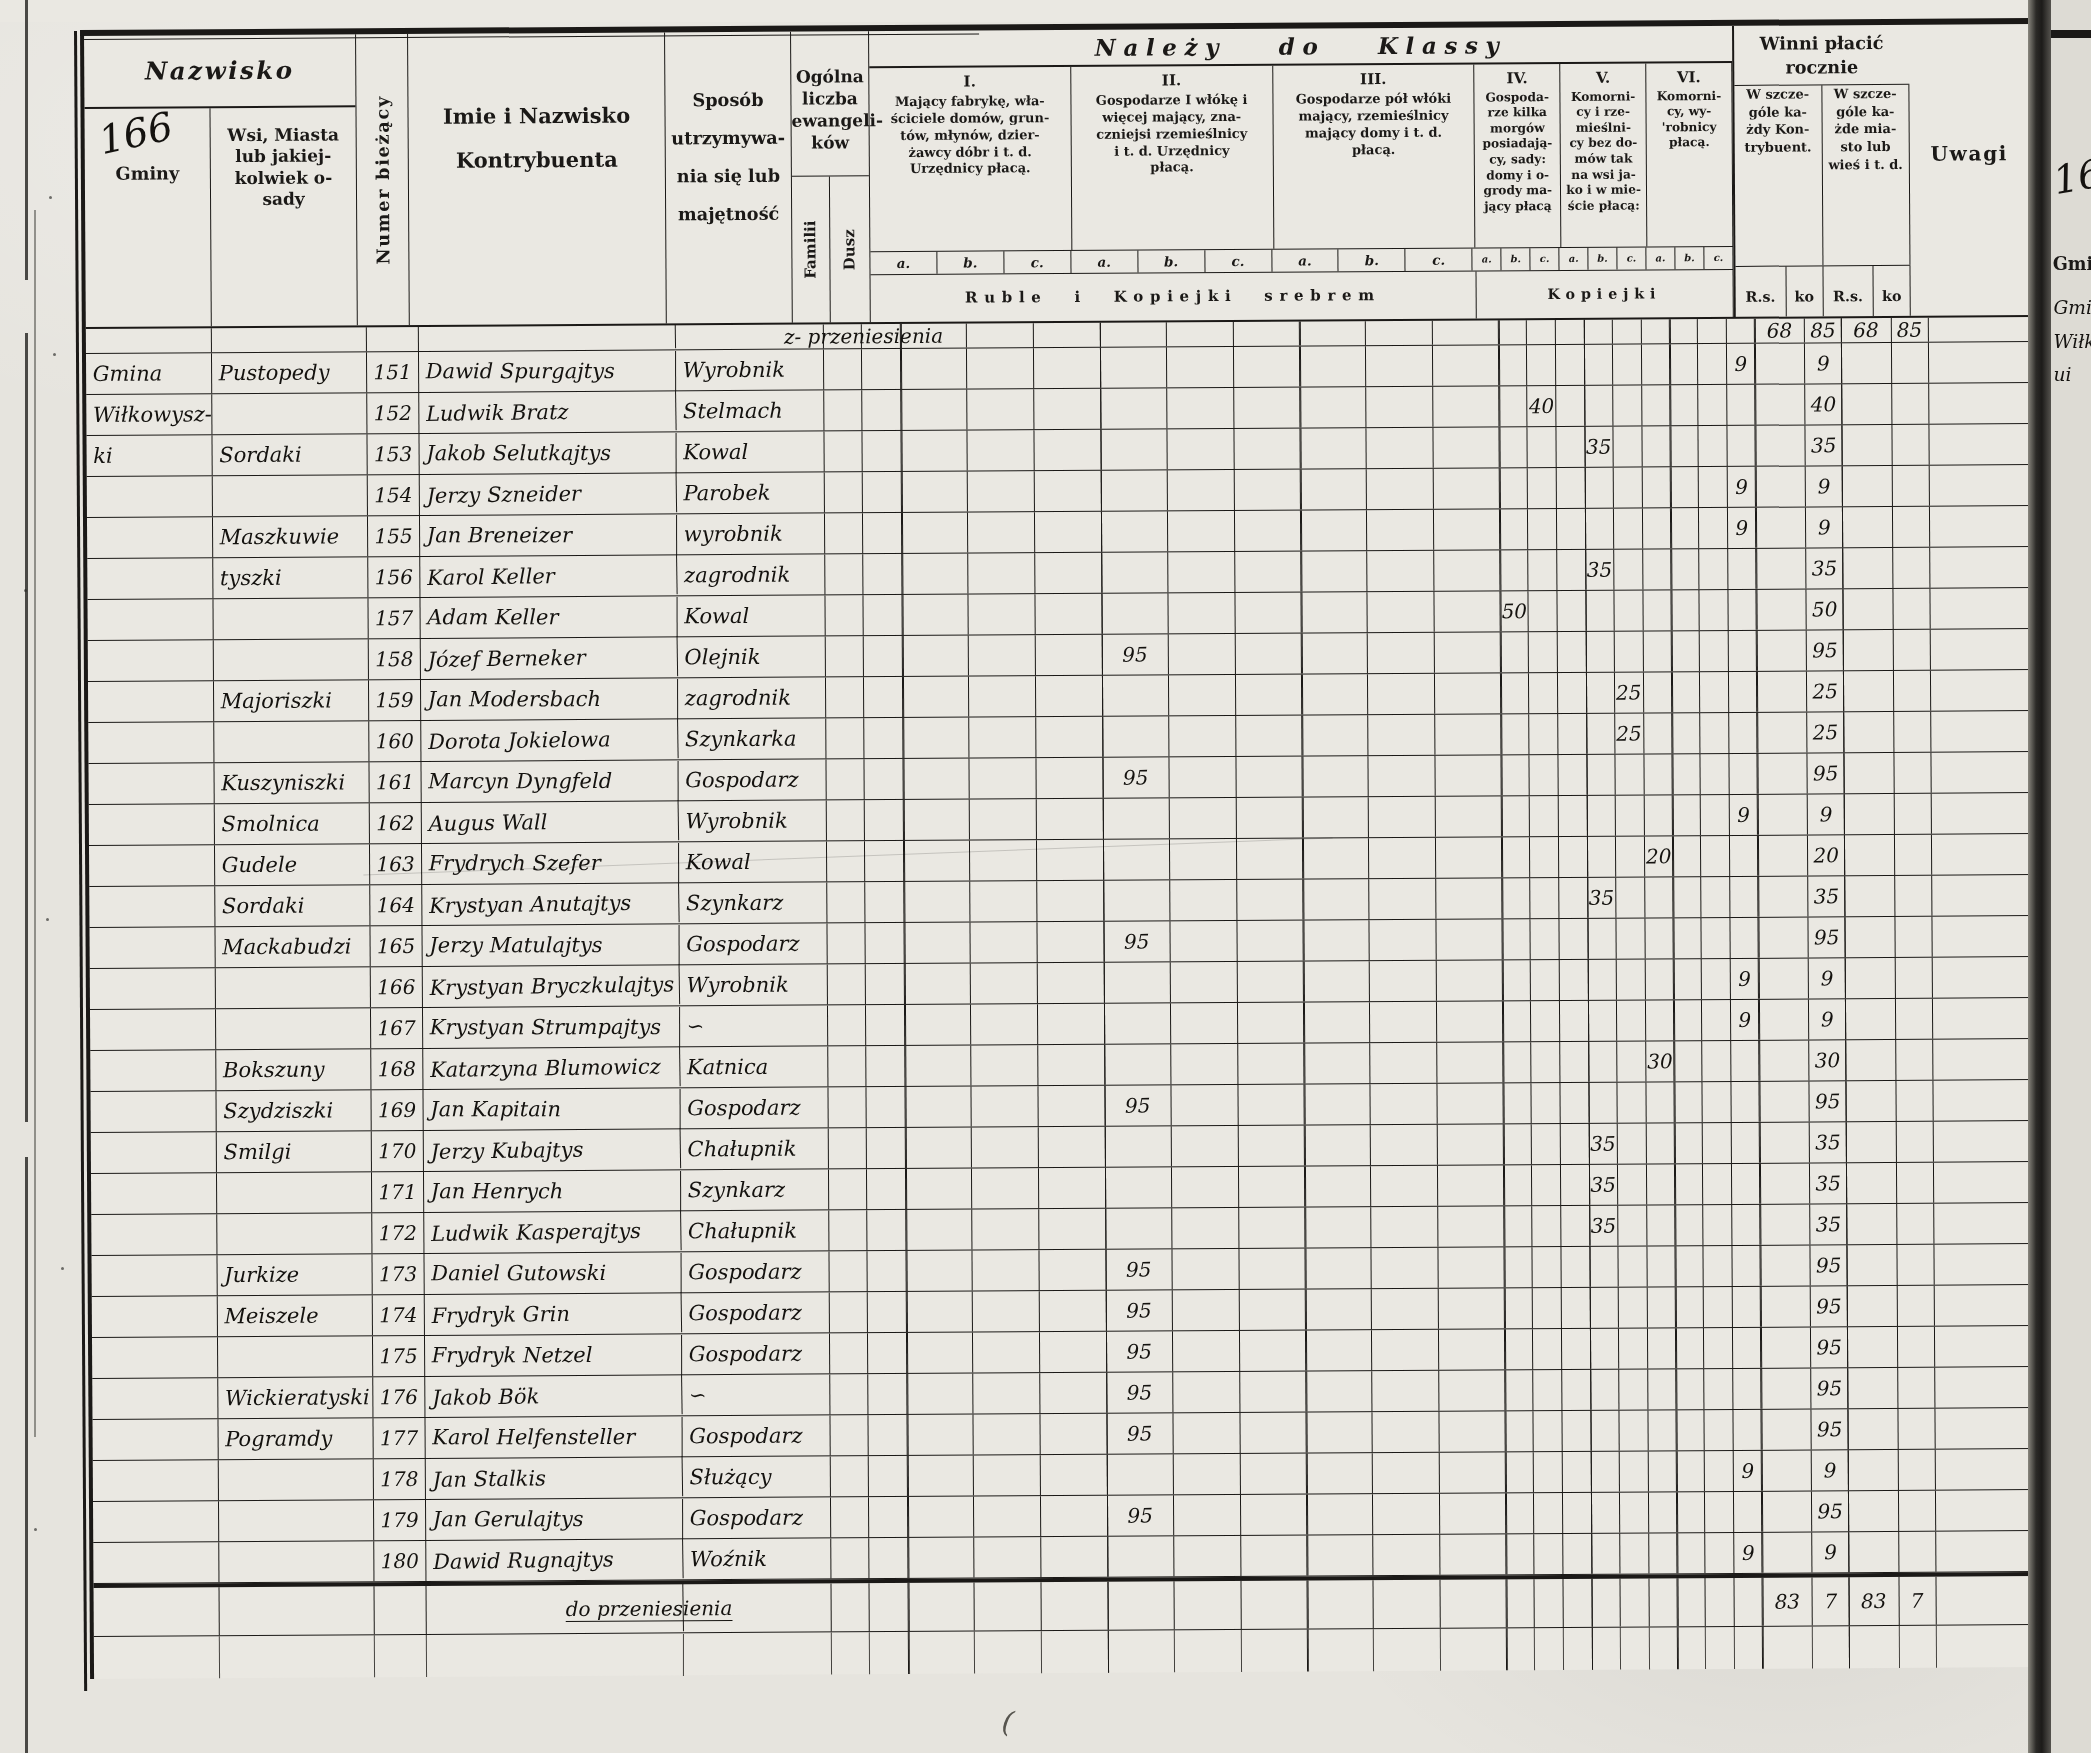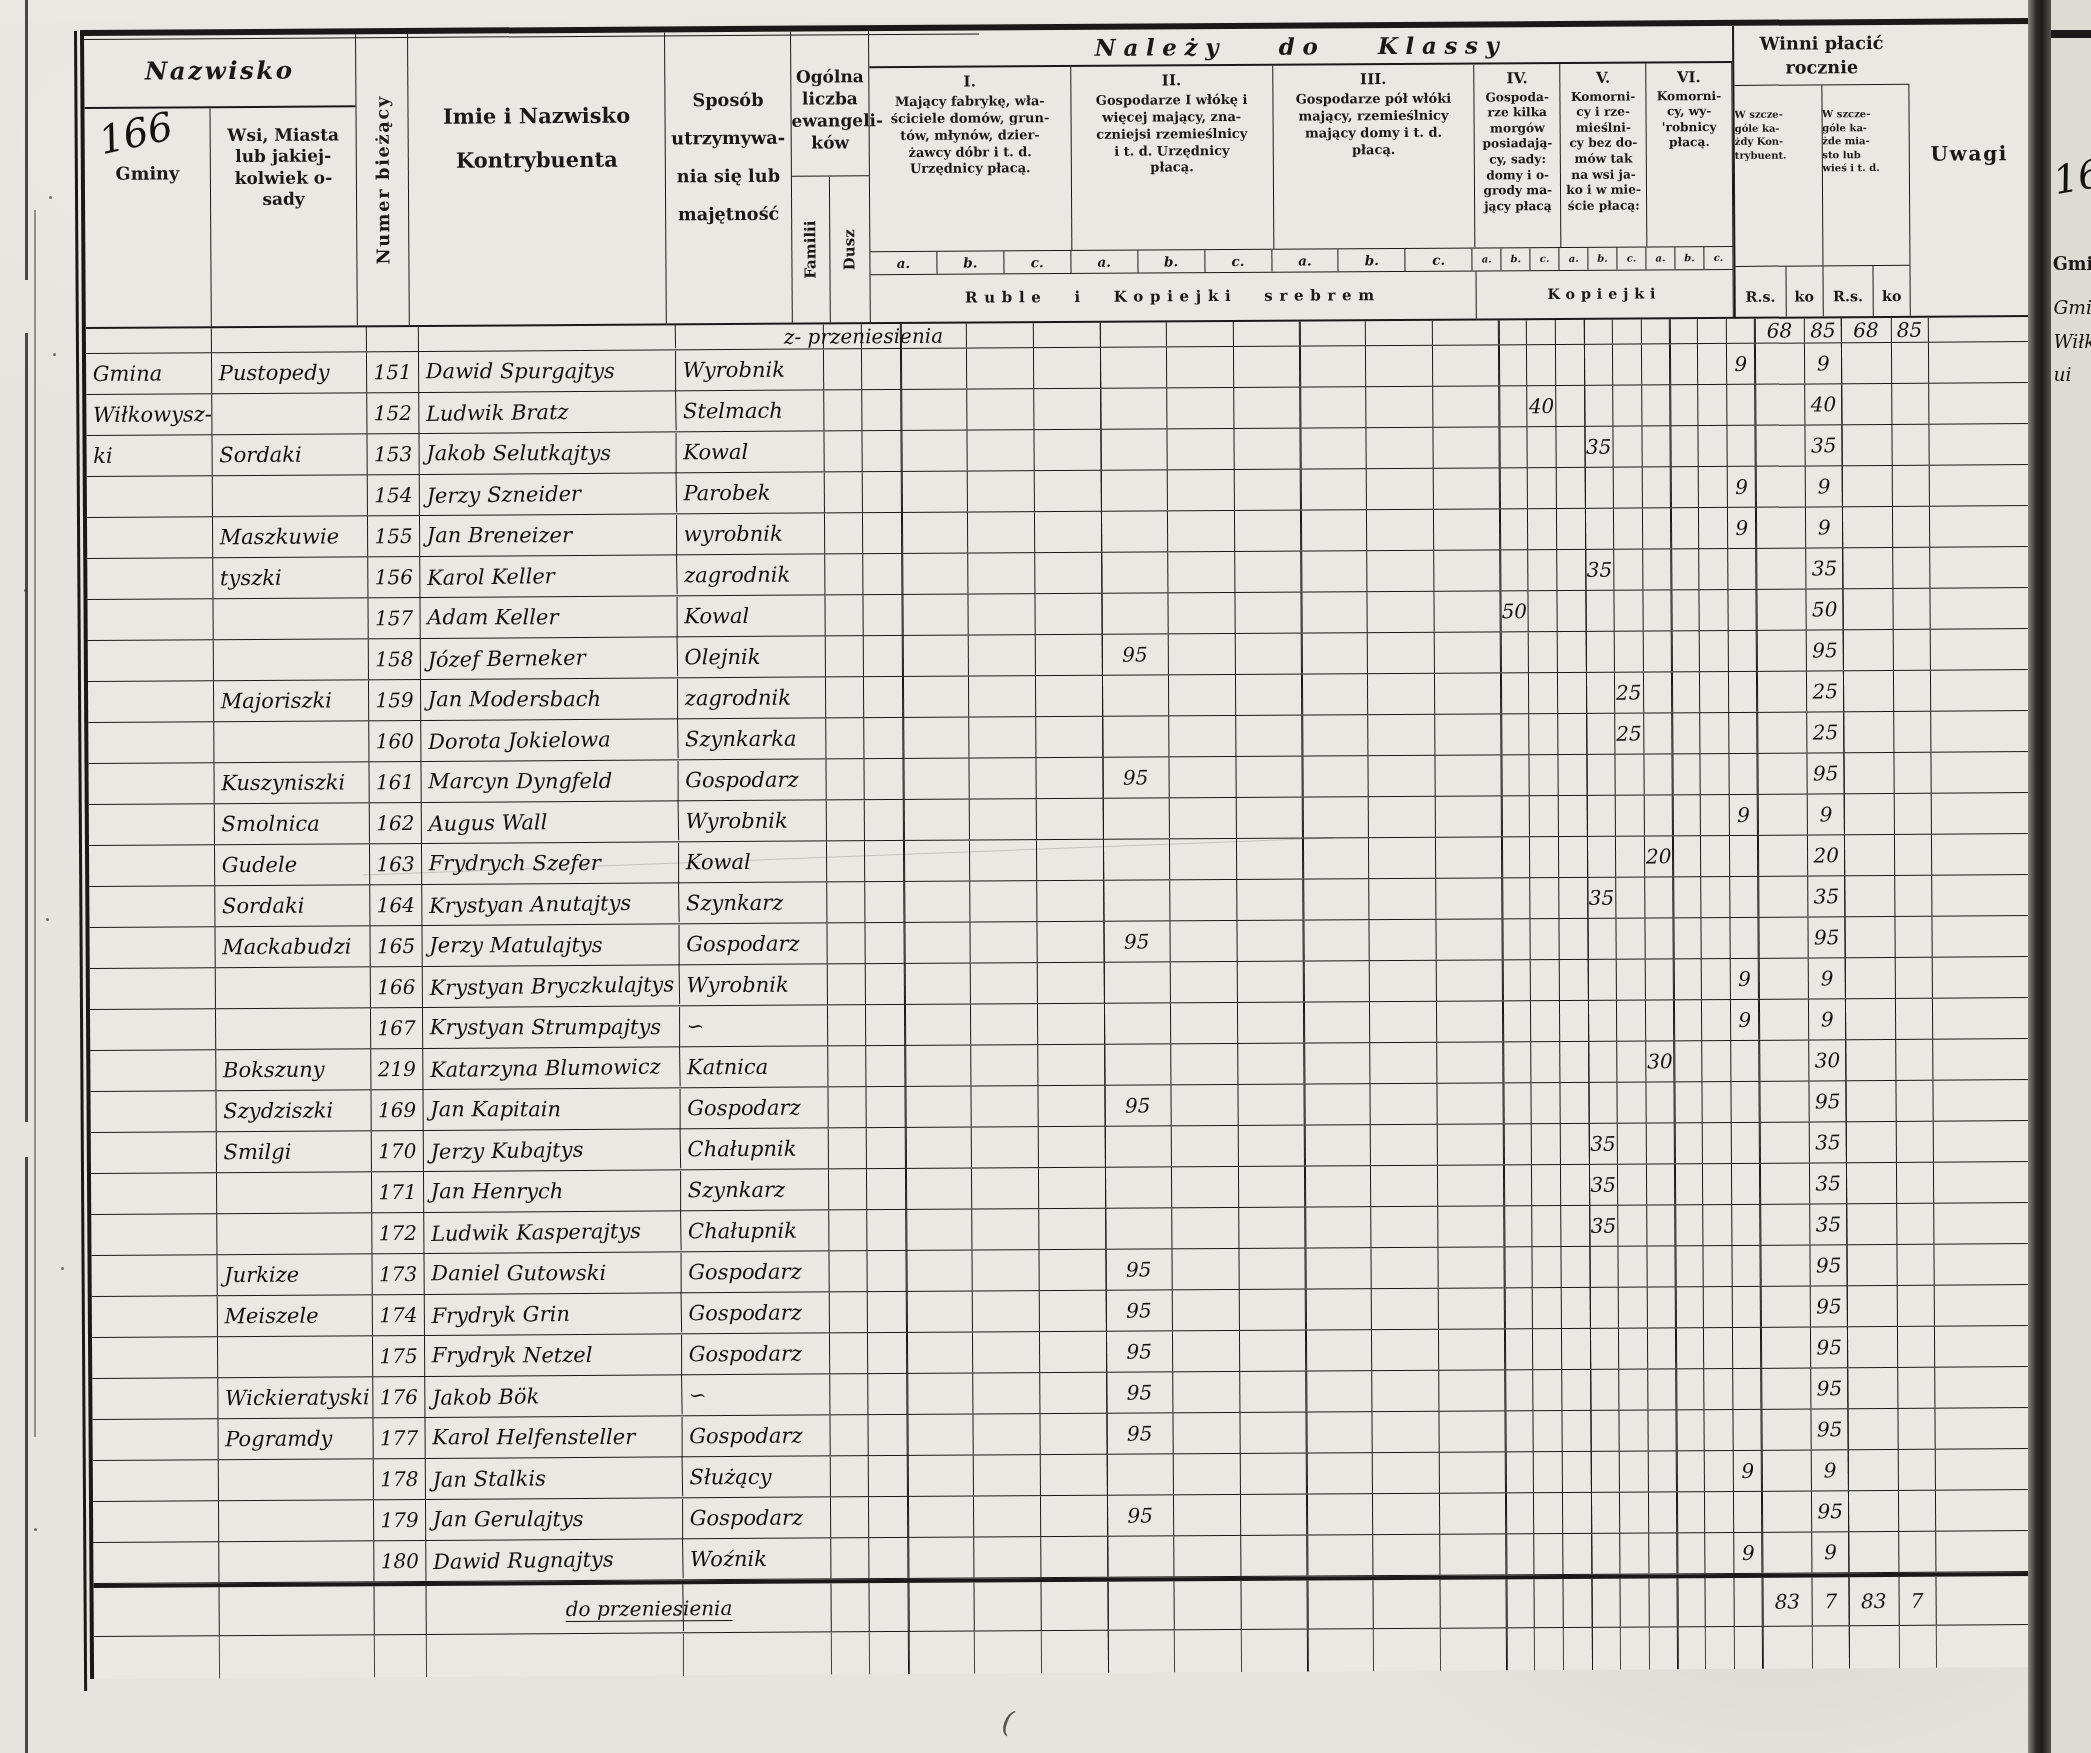--- a/index.html
+++ b/index.html
@@ -101,22 +101,22 @@
   .abc.wide{width:67px;font-size:13.5px;} .abc.nar{width:29px;font-size:10px;}
   .unit-row{height:48px;display:flex;}
   .unit{border-right:1.7px solid var(--ink);display:flex;align-items:center;justify-content:center;font-weight:bold;}
   .unit-ruble{width:607px;font-size:15px;letter-spacing:6.7px;word-spacing:15px;}
   .unit-kop{width:258px;font-size:14.3px;letter-spacing:5.9px;}
 
   .group-winni{width:175px;display:flex;flex-direction:column;}
   .winni-title{height:61px;border-bottom:1.7px solid var(--ink);display:flex;align-items:center;justify-content:center;
     text-align:center;font-size:17.7px;font-weight:bold;line-height:1.35;}
   .winni-sub{height:182px;display:flex;border-bottom:1.7px solid var(--ink);}
-  .wsub{width:88px;border-right:1.7px solid var(--ink);padding-top:22px;
-    font-size:10px;font-weight:bold;line-height:1.35;}
+  .wsub{width:88px;border-right:1.7px solid var(--ink);text-align:center;
+    font-size:13px;font-weight:bold;line-height:1.35;}
   .rsko-row{height:51px;display:flex;}
   .rsko{border-right:1.7px solid var(--ink);display:flex;align-items:flex-end;justify-content:center;
     padding-bottom:11.8px;font-size:14.3px;font-weight:bold;}
   .rsko.rs{width:51px;} .rsko.ko{width:37px;}
   .uwagi-cell{width:122px;border-right:2.5px solid var(--ink);display:flex;align-items:center;justify-content:center;
     padding-bottom:34px;font-size:20px;font-weight:bold;letter-spacing:1.7px;}
 
   
   .trow{display:flex;height:41px;border-bottom:1.7px solid var(--ink);position:relative;}
   .trow.transfer{height:25px;}
@@ -848,21 +848,21 @@
           <div class="cell c-nar hw num">9</div>
           <div class="cell c-rs grp hw num"></div>
           <div class="cell c-ko hw num">9</div>
           <div class="cell c-rs grp hw num"></div>
           <div class="cell c-ko hw num"></div>
           <div class="cell c-uwagi"></div>
         </div>
         <div class="trow ">
           <div class="cell c-gmina hw"></div>
           <div class="cell c-wsi hw">Bokszuny</div>
-          <div class="cell c-nr hw num">219</div>
+          <div class="cell c-nr hw num">168</div>
           <div class="cell c-name hw">Katarzyna Blumowicz</div>
           <div class="cell c-occ hw">Katnica</div>
           <div class="cell c-fam"></div>
           <div class="cell c-dusz"></div>
           <div class="cell c-wide grp hw num"></div>
           <div class="cell c-wide hw num"></div>
           <div class="cell c-wide hw num"></div>
           <div class="cell c-wide grp hw num"></div>
           <div class="cell c-wide hw num"></div>
           <div class="cell c-wide hw num"></div>

